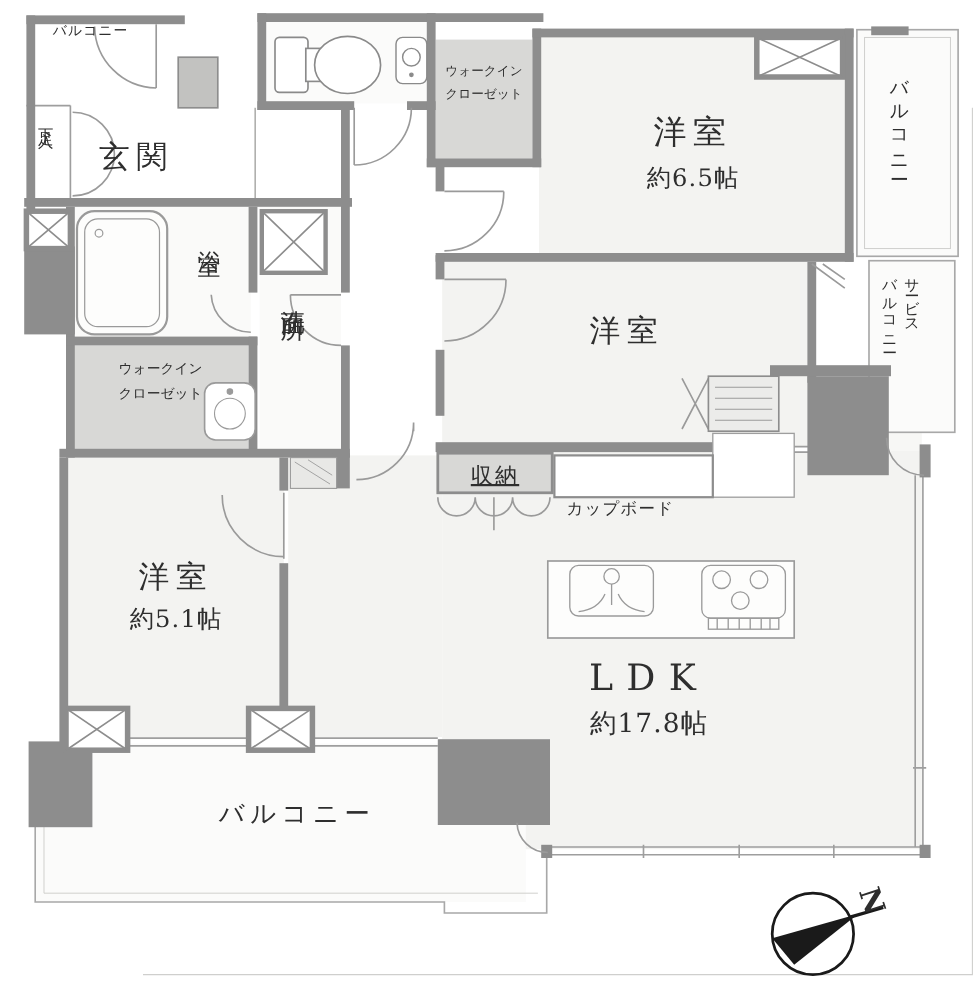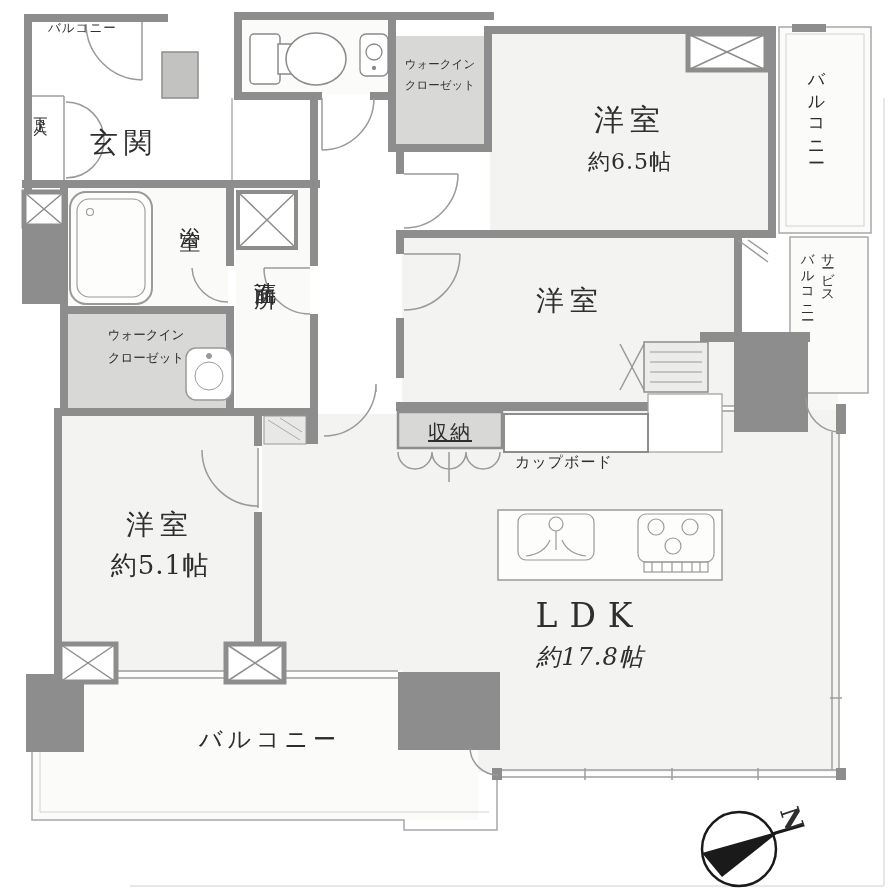--- a/index.html
+++ b/index.html
@@ -267,29 +267,29 @@
     <span style="display:block;">ウォークイン</span>
     <span style="display:block;">クローゼット</span>
   </div>
 
   <div class="lbl ctr" style="left:440px;top:282px;width:260px;">
     <span class="roomname" style="display:block;font-size:28px;">洋室</span>
   </div>
 
   <div class="lbl ctr" style="left:40px;top:506px;width:240px;">
     <span class="roomname" style="display:block;font-size:28px;">洋室</span>
-    <span class="area" style="display:block;font-size:26px;margin-top:4px;">約5.1帖</span>
+    <span class="area" style="display:block;font-size:22px;margin-top:4px;">約5.1帖</span>
   </div>
 
   <div class="lbl ctr" style="left:398px;top:419px;width:104px;font-size:20px;letter-spacing:2px;text-decoration:underline;">収納</div>
 
   <div class="lbl ctr" style="left:492px;top:421px;width:144px;font-size:15px;letter-spacing:1px;margin-top:32px;">カップボード</div>
 
   <div class="lbl ctr" style="left:460px;top:596px;width:260px;">
     <span style="display:block;font-size:33px;letter-spacing:12px;text-align:center;">LDK</span>
-    <span class="area" style="display:block;font-size:24px;margin-top:6px;font-style:italic;">約17.8帖</span>
+    <span class="area" style="display:block;font-size:24px;margin-top:6px;">約17.8帖</span>
   </div>
 
   <div class="lbl ctr" style="left:160px;top:724px;width:220px;font-size:23px;letter-spacing:5px;">バルコニー</div>
 
   <div class="lbl nmark" style="left:780px;top:804px;font-size:26px;">N</div>
 
 </div>
 
 </body></html>

